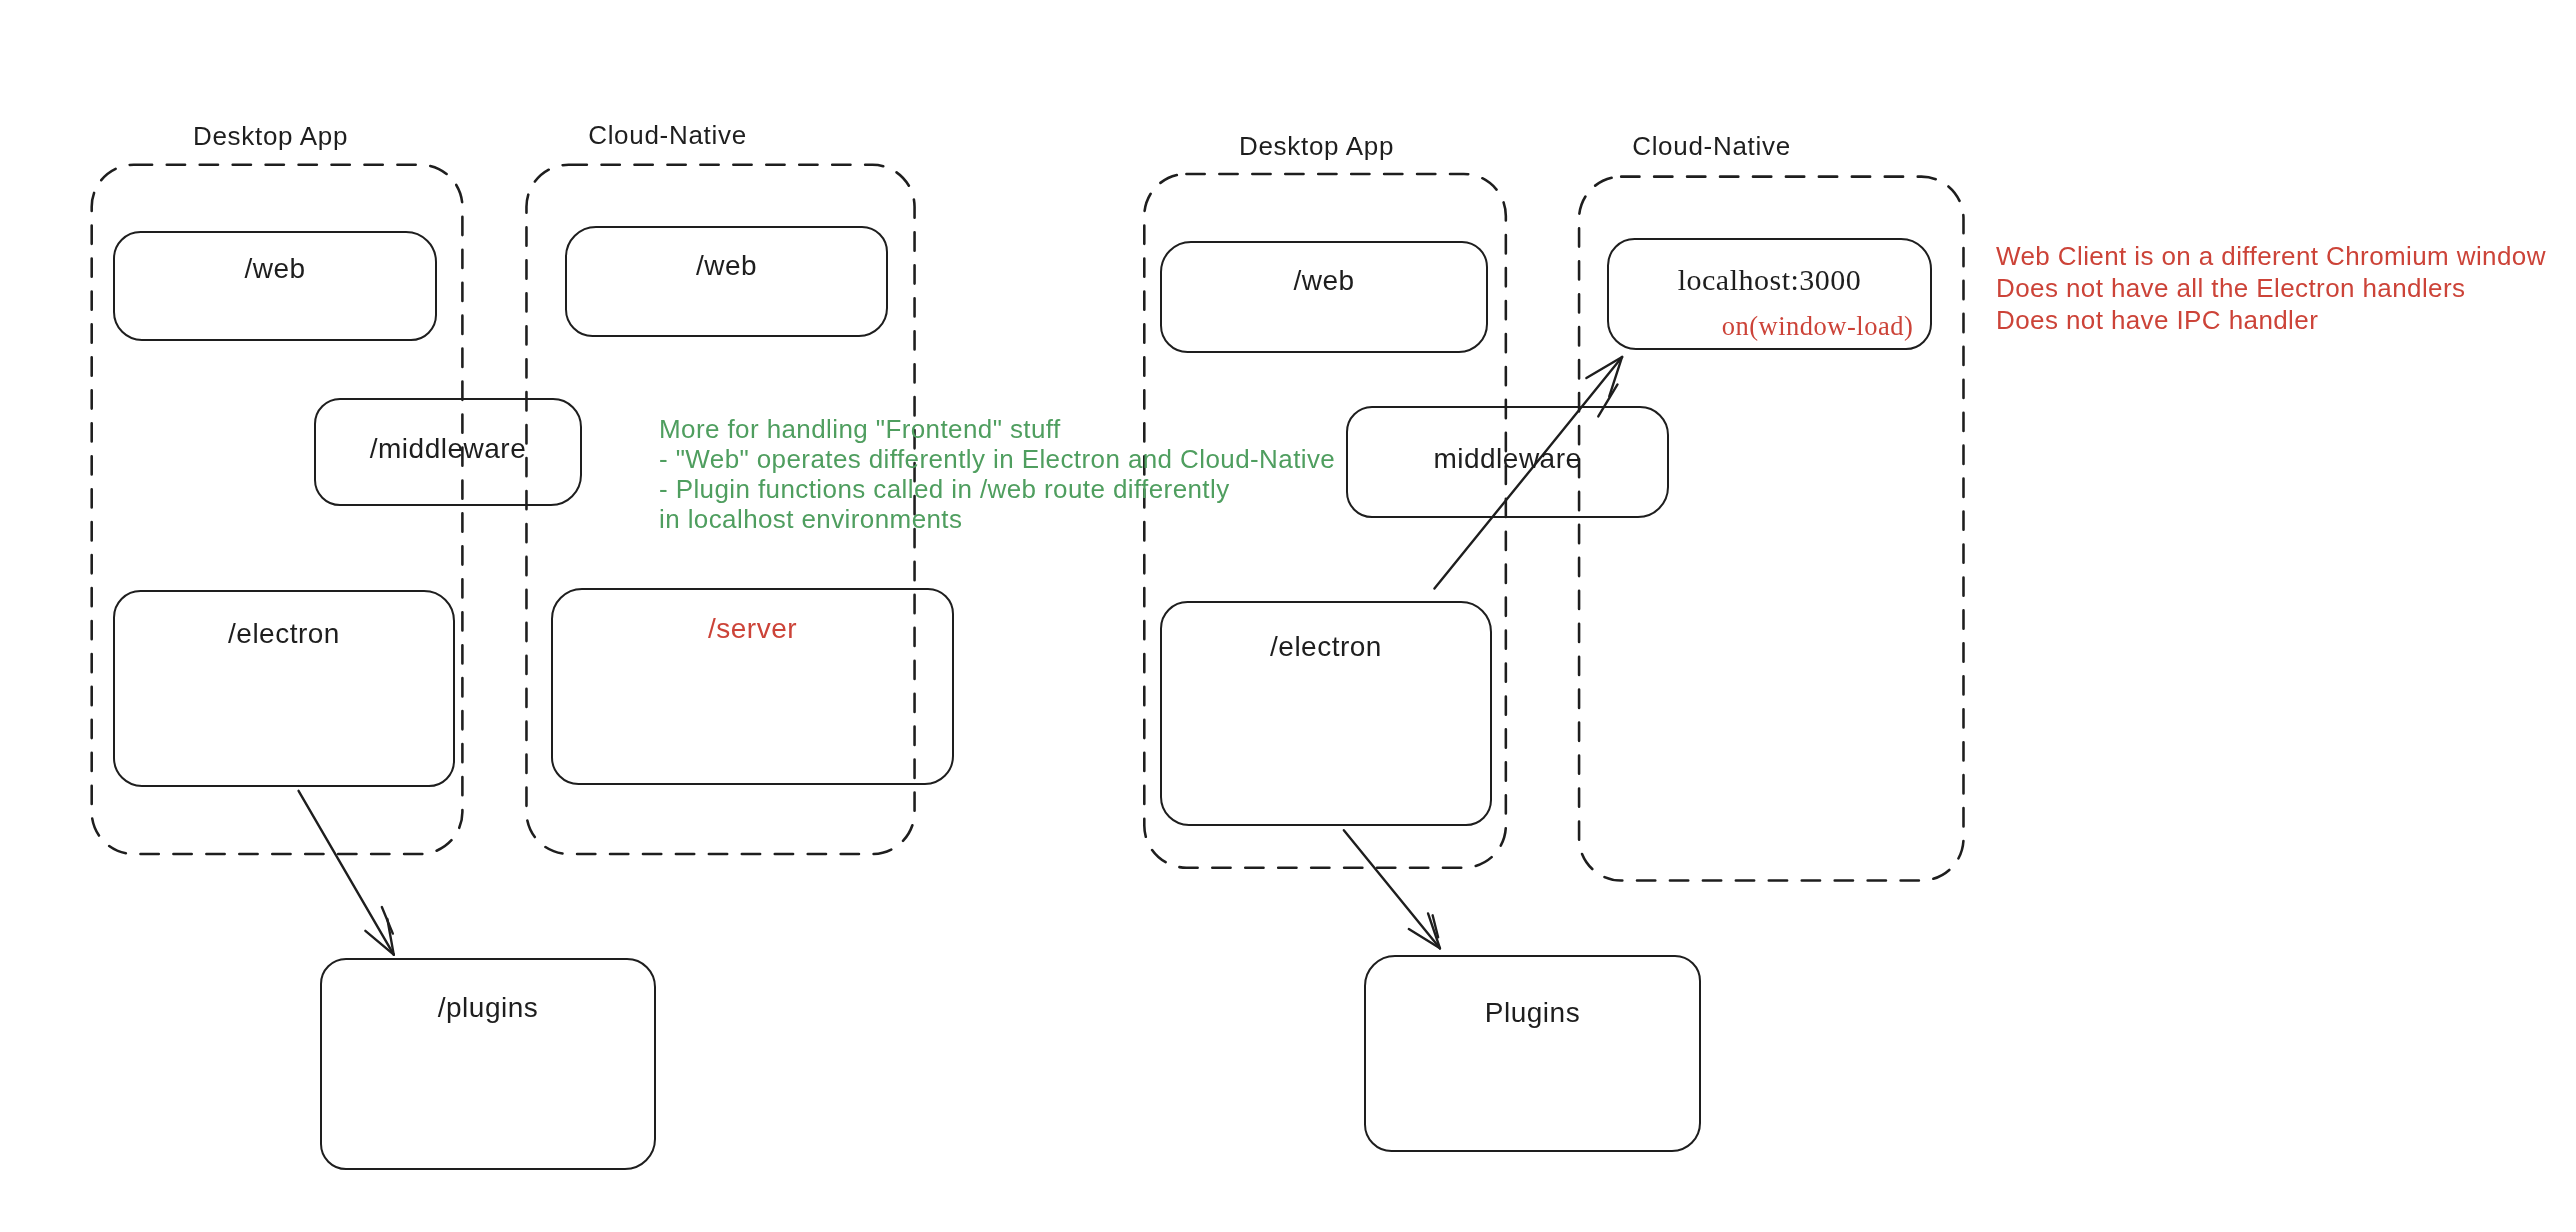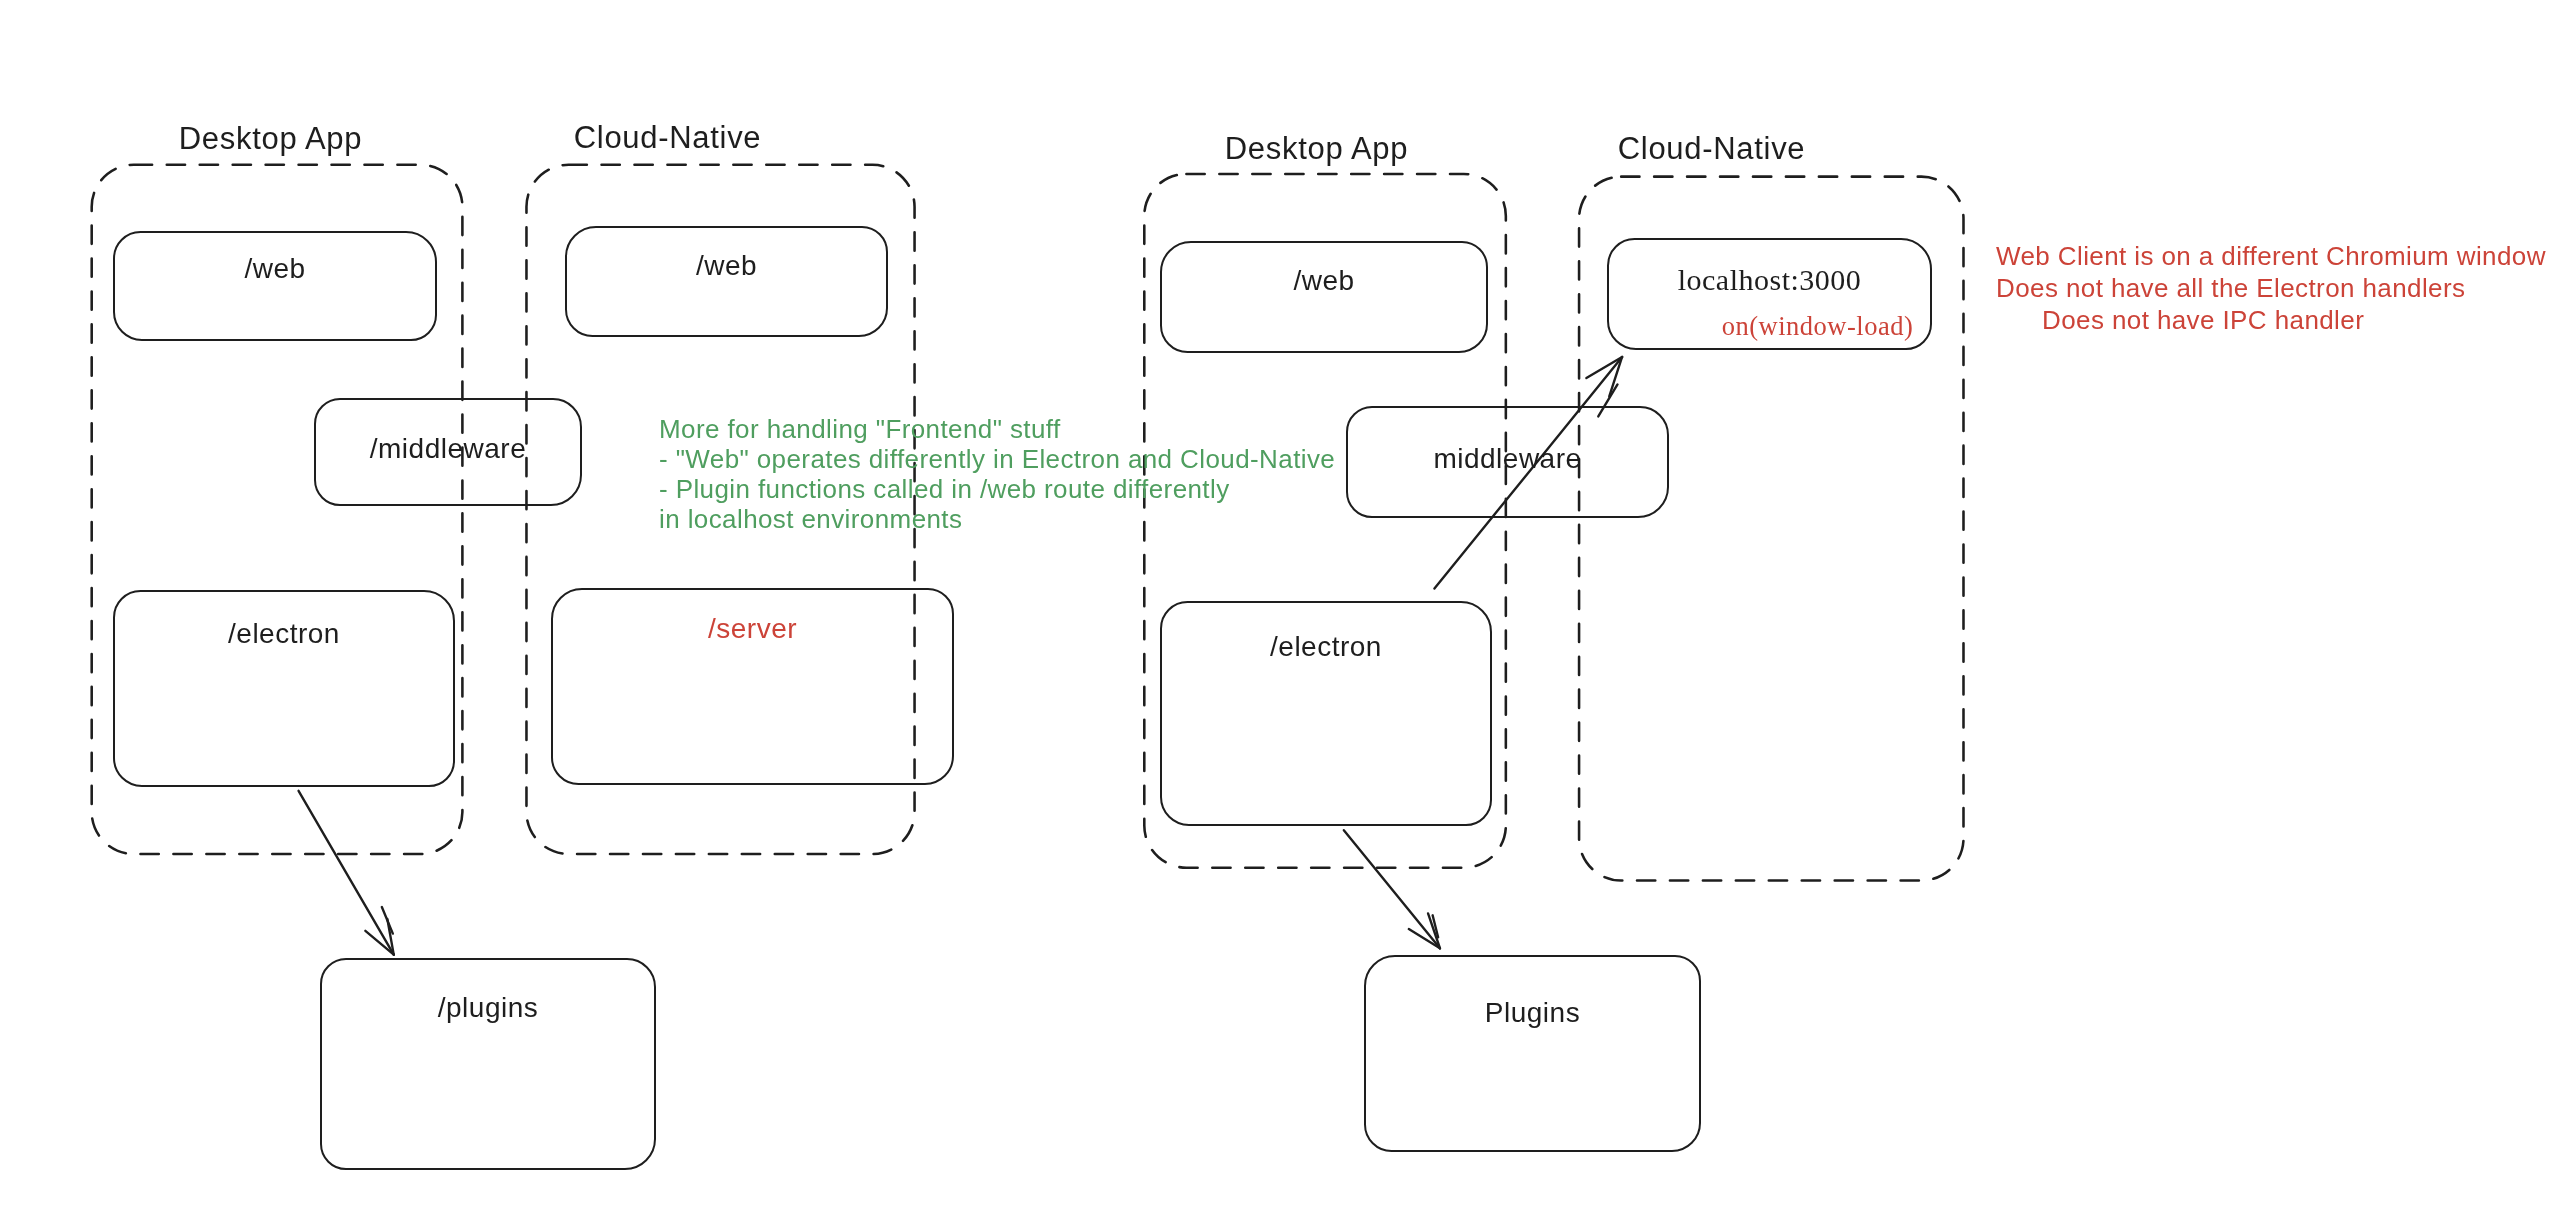--- a/index.html
+++ b/index.html
@@ -22,21 +22,21 @@
   .box .lbl{
     font-size:28px;letter-spacing:0.5px;font-weight:500;white-space:nowrap;
   }
   .r1{border-radius:27.5px 31px 26px 29px;}
   .r2{border-radius:31px 26px 29px 27.5px;}
   .r3{border-radius:26px 29px 31px 26px;}
 
   
   .title{
     position:absolute;width:311px;text-align:center;
-    font-size:31px;letter-spacing:0.7px;font-weight:500;white-space:nowrap;
+    font-size:26px;letter-spacing:0.7px;font-weight:500;white-space:nowrap;
   }
 
   
   .note{position:absolute;font-size:26px;letter-spacing:0.4px;font-weight:400;}
   .note div{height:30px;line-height:30px;white-space:nowrap;}
   .note-green{color:#4f9e5f;}
   .note-red{color:#cc4338;}
   .red-text{color:#cc4338;}
 
   
@@ -117,21 +117,21 @@
 </div>
 
 <div class="box box-col r1" style="left:1607px;top:238px;width:325px;height:112px;padding-top:16.5px;">
   <span class="lbl" style="font-size:30px;">localhost:3000</span>
   <span class="lbl red-text lh-line2" style="font-size:26.5px;">on(window-load)</span>
 </div>
 
 <div class="note note-red" style="left:1996px;top:240px;">
   <div style="height:32px;line-height:32px;">Web Client is on a different Chromium window</div>
   <div style="height:32px;line-height:32px;">Does not have all the Electron handlers</div>
-  <div style="height:32px;line-height:32px;margin-left:46px;">Does not have IPC handler</div>
+  <div style="height:32px;line-height:32px;">Does not have IPC handler</div>
 </div>
 
 <div class="box r3" style="left:1346px;top:406px;width:323px;height:112px;align-items:center;padding-bottom:5.5px;">
   <span class="lbl">middleware</span>
 </div>
 
 <div class="box r1" style="left:1160px;top:601px;width:332px;height:225px;padding-top:27.5px;">
   <span class="lbl">/electron</span>
 </div>
 

